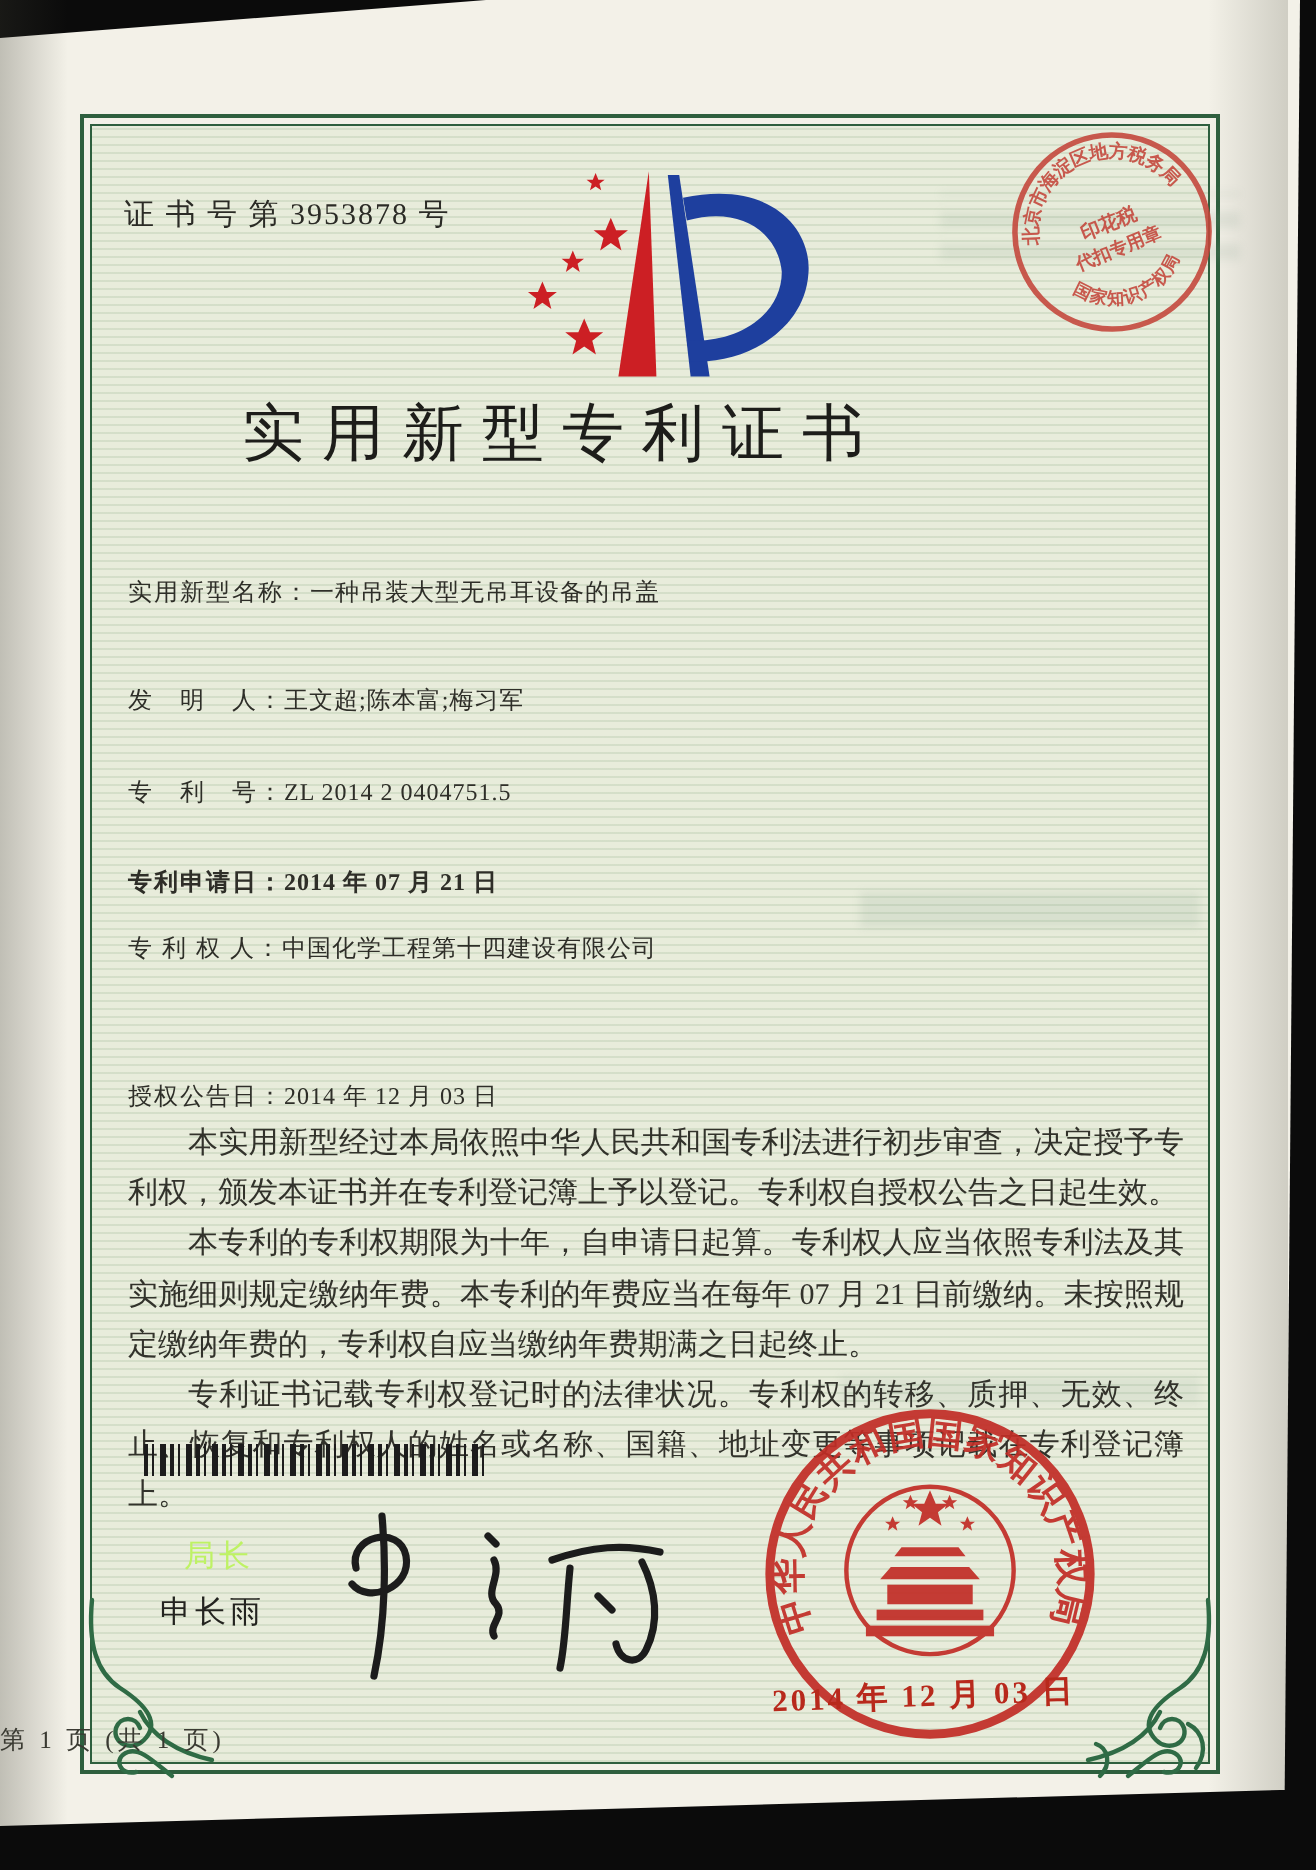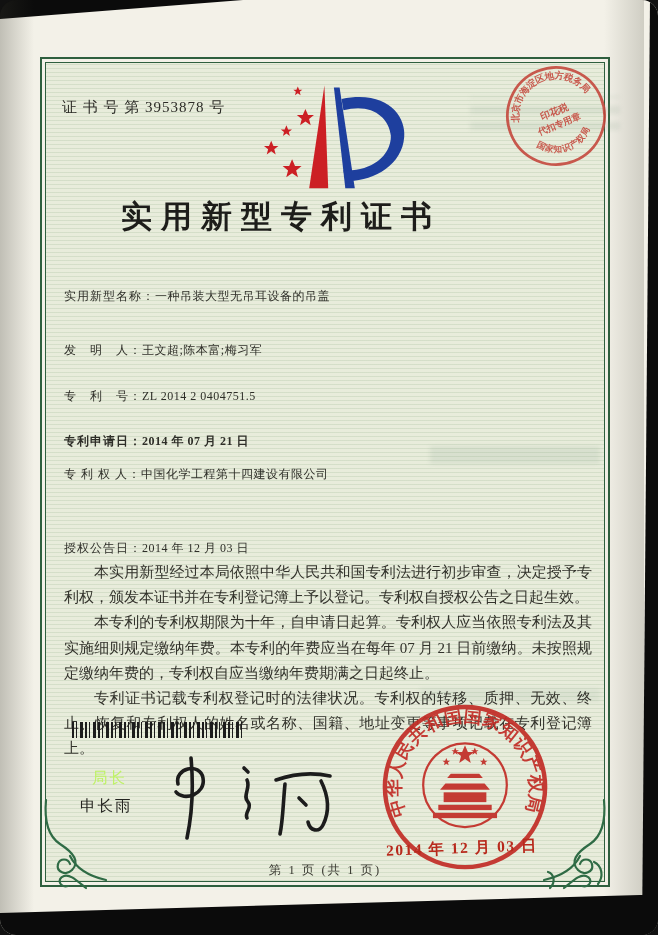--- a/index.html
+++ b/index.html
@@ -1,17 +1,17 @@
 <!DOCTYPE html>
 <html><head>
 <meta charset="utf-8">
 <style>
   html,body{margin:0;padding:0;background:#111;}
   #stage{position:relative;width:658px;height:935px;overflow:hidden;background:#0b0b0b;
-         font-family:"Liberation Serif","DejaVu Serif",serif;border-radius:16px;}
+         font-family:"Liberation Serif","DejaVu Serif",serif;}
   
   #paper{position:absolute;left:0;top:0;width:658px;height:935px;background:#f3f1e8;
          clip-path:polygon(0 19px,243px 0,658px 0,658px 935px,0 935px);}
   .scan-black{position:absolute;background:#0b0b0b;z-index:40;}
   #black-right{right:0;top:0;width:18px;height:935px;
          clip-path:polygon(10px 0,18px 0,18px 935px,2px 935px);}
   #black-bottom{left:0;bottom:0;width:658px;height:40px;
          clip-path:polygon(0 18px,640px 0,658px 0,658px 40px,0 40px);}
   #edge-shade-left{position:absolute;left:0;top:0;width:34px;height:935px;z-index:5;
          background:linear-gradient(90deg,rgba(60,60,50,.28),rgba(60,60,50,0));}
@@ -23,33 +23,33 @@
          border:2px solid #2e5f3e;background:#f3f1e8;}
   #frame-inner{position:absolute;left:3px;top:3px;right:3px;bottom:3px;
          border:1px solid #2e5f3e;
          background-color:#e8ecdb;
          background-image:repeating-linear-gradient(0deg,rgba(110,150,105,.16) 0 1px,transparent 1px 4px);}
   .flourish{position:absolute;z-index:6;}
 
   
   .abs{position:absolute;z-index:10;}
   #cert-no{left:62px;top:98px;font-size:15px;color:#2b2b26;letter-spacing:1px;}
-  #title{left:0;top:196px;width:562px;text-align:center;font-size:31px;font-weight:700;
+  #title{left:0;top:196px;width:562px;text-align:center;font-size:31px;font-weight:400;
          color:#1d1d1a;letter-spacing:9px;}
   .field{left:64px;font-size:12px;color:#2e2e28;letter-spacing:.5px;white-space:nowrap;}
   .field .lbl{letter-spacing:1px;}
   #paras{left:64px;top:560px;width:528px;font-size:15px;line-height:1.68;color:#32322b;
          text-align:justify;}
   #paras p{margin:0;text-indent:2em;}
   #barcode{left:72px;top:722px;width:170px;height:16px;z-index:10;
          background:repeating-linear-gradient(90deg,#1c1c1c 0 2px,transparent 2px 4px,#1c1c1c 4px 5px,transparent 5px 8px,#1c1c1c 8px 11px,transparent 11px 13px);}
   #director-title{left:92px;top:768px;font-size:15.5px;color:#bef264;letter-spacing:2px;}
   #director-name{left:80px;top:796px;font-size:15.5px;color:#23231f;letter-spacing:2px;}
   #signature{left:150px;top:748px;z-index:11;}
-  #footer{left:0;top:862px;width:650px;text-align:center;font-size:12.5px;color:#3a3a32;letter-spacing:2px;}
+  #footer{left:0;top:862px;width:650px;text-align:left;font-size:12.5px;color:#3a3a32;letter-spacing:2px;}
 
   
   #seal-tax{left:504px;top:64px;width:104px;height:104px;z-index:12;transform:rotate(-22deg);opacity:.88;}
   #seal-sipo{left:376px;top:698px;width:178px;height:178px;z-index:12;opacity:.92;}
   #seal-date{left:386px;top:838px;font-size:15.5px;color:#b8291c;letter-spacing:1.5px;z-index:13;
          transform:rotate(-2deg);font-weight:700;}
   .ghost{position:absolute;z-index:4;filter:blur(2px);opacity:.5;}
 </style>
 </head>
 <body>

